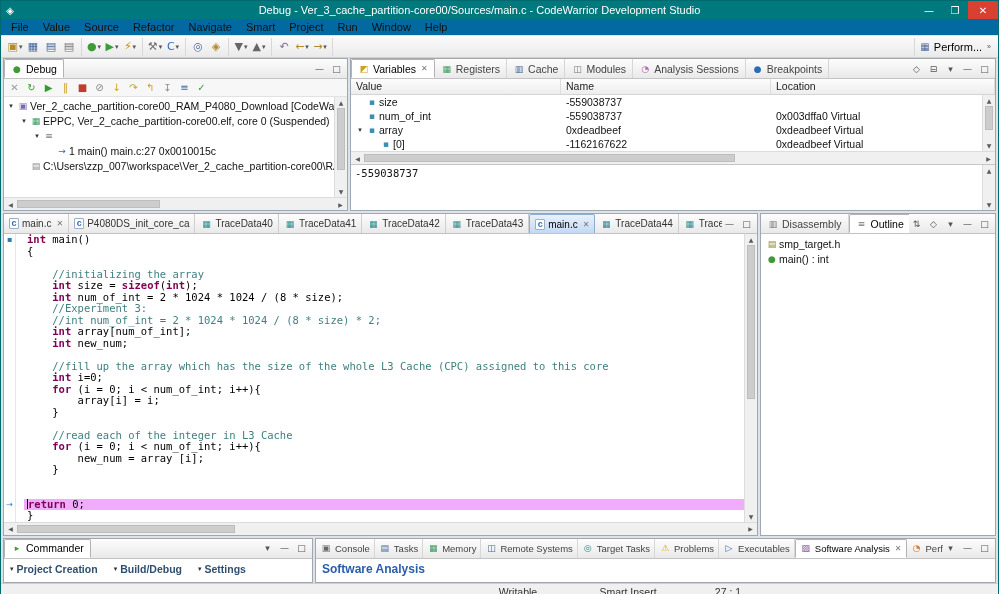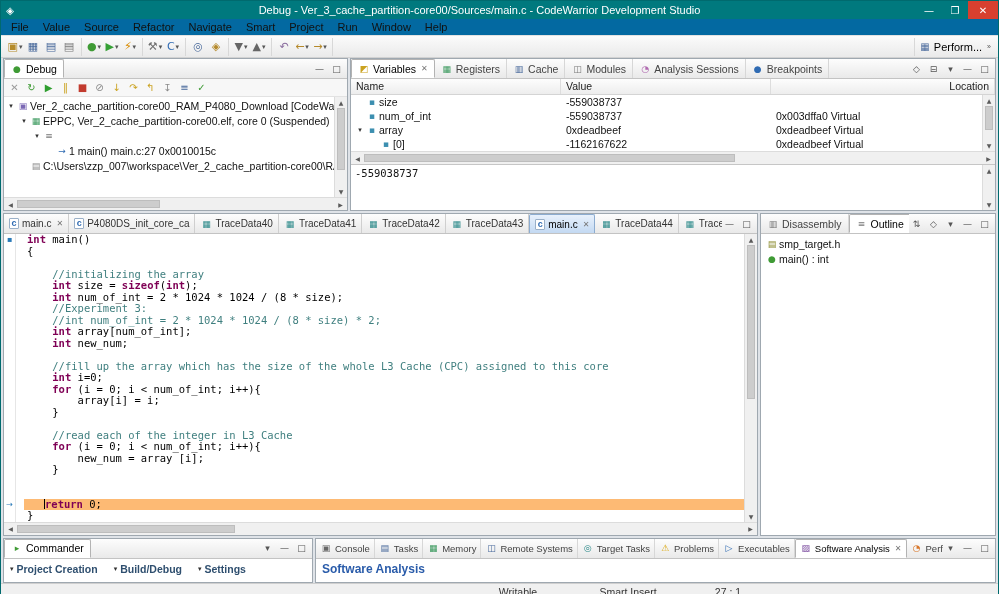--- a/index.html
+++ b/index.html
@@ -78,21 +78,21 @@
   .tree { flex:1; overflow:hidden; padding-top:1px; }
   .tree-row { height:15px; display:flex; align-items:center; font-size:10.5px; white-space:nowrap; color:#111; }
   .expander { width:10px; flex:0 0 10px; font-size:7px; color:#333; text-align:center; }
   .tree-ic { width:14px; flex:0 0 14px; text-align:center; font-size:9px; font-family:"DejaVu Sans",sans-serif; }
 
   
   .vars-panel { flex:1; }
   .table-header { flex:0 0 16px; display:flex; background:linear-gradient(#fdfdfd,#ededed);
                   border-bottom:1px solid #d4d4d4; font-size:10.5px; color:#222; }
   .th { padding:1px 5px; border-right:1px solid #ddd; overflow:hidden; }
-  .col-name { width:210px; flex:0 0 210px; } .col-value { width:210px; flex:0 0 210px; } .col-loc { flex:1;text-align:right; }
+  .col-name { width:210px; flex:0 0 210px; } .col-value { width:210px; flex:0 0 210px; } .col-loc { flex:1; }
   .vars-body { flex:1; display:flex; overflow:hidden; }
   .vars-rows { flex:1; overflow:hidden; }
   .var-row { height:14px; display:flex; align-items:center; font-size:10.5px; color:#111; }
   .var-cell { padding:0 5px; white-space:nowrap; overflow:hidden; display:flex; align-items:center; }
   .detail-pane { flex:0 0 46px; border-top:1px solid #c6c6c6; display:flex; }
   .detail-text { flex:1; padding:2px 4px; font-family:"DejaVu Sans Mono",monospace; font-size:10.5px; color:#111; }
 
   
   .editor-panel { flex:1; }
   .editor-tab { height:19px; display:flex; align-items:center; gap:3px; padding:0 5px;
@@ -102,21 +102,21 @@
   [data-name="c-file-icon"] { background:#fff; border:1px solid #9ab0c8; color:#2f6bb3 !important;
                               width:10px; height:11px; line-height:9px; font-weight:bold; font-size:9px;
                               border-radius:1px; font-family:"Liberation Sans",sans-serif; }
   .editor-body { flex:1; display:flex; overflow:hidden; }
   .gutter { flex:0 0 12px; background:#fff; border-right:1px solid #e6e6e6; }
   .gutter-line { height:11.5px; display:flex; align-items:center; justify-content:center; }
   .gut-ic { font-size:8px; font-family:"DejaVu Sans",sans-serif; }
   .code { flex:1; overflow:hidden; font-family:"DejaVu Sans Mono",monospace; font-size:10.5px;
           line-height:11.5px; white-space:pre; padding-left:3px;margin-left:8px; }
   .code-line { height:11.5px; }
-  .code-line.current { background:#fdba74; margin-left:-3px; padding-left:20px; }
+  .code-line.current { background:#f0abfc; margin-left:-3px; padding-left:3px; }
   .tok-k { color:#7f0055; font-weight:bold; }
   .tok-c { color:#3f7f7f; }
   .tok-p { color:#000; }
   .cursor { display:inline-block; width:1px; height:10px; background:#000; vertical-align:-1px; }
 
   
   .outline-panel { flex:0 0 236px; }
   .outline-items { flex:1; padding-top:2px; }
 
   
@@ -374,22 +374,22 @@
             </div>
           <div class="view-toolbar" data-name="variables-view-toolbar">
             <span class="vt-btn" data-name="show-type-names-icon">◇</span>
             <span class="vt-btn" data-name="collapse-all-icon">⊟</span>
             <span class="vt-btn" data-name="view-menu-icon">▾</span>
             <span class="vt-btn" data-name="minimize-view-icon">—</span>
             <span class="vt-btn" data-name="maximize-view-icon">□</span>
           </div>
         </div>
         <div class="table-header" id="vars-header" data-name="variables-table-header">
+            <div class="th col-value" data-name="column-header-value">Value</div>
             <div class="th col-name" data-name="column-header-name">Name</div>
-            <div class="th col-value" data-name="column-header-value">Value</div>
             <div class="th col-loc" data-name="column-header-location">Location</div>
           </div>
         <div class="vars-body">
           <div class="vars-rows" id="vars-rows" data-name="variables-table-body">
               <div class="var-row" data-name="variable-row">
                 <div class="var-cell col-name" data-name="variable-name-cell" style="padding-left: 4px;">
                   <span class="expander" data-name="expander-spacer">&nbsp;</span>
                   <span class="tree-ic" data-name="variable-icon" style="color: rgb(60, 143, 176);">▪</span>
                   <span data-name="variable-name">size</span>
                 </div>

